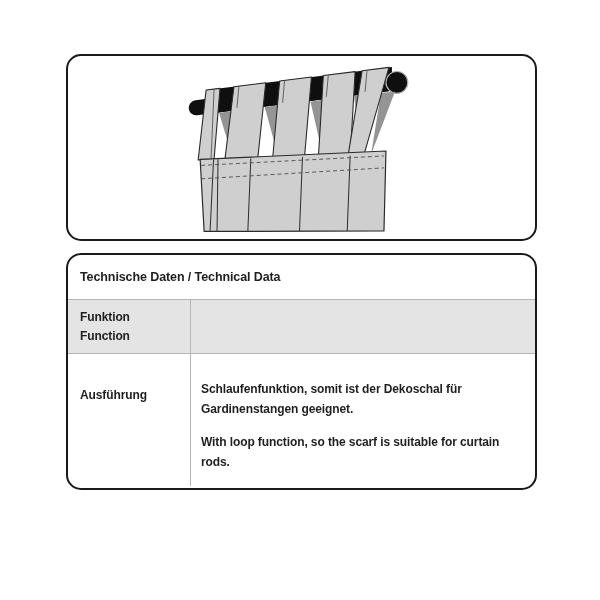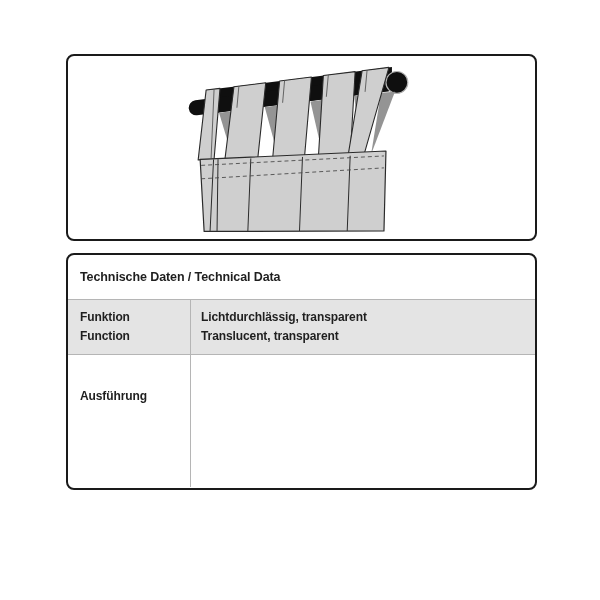--- a/index.html
+++ b/index.html
@@ -3,21 +3,21 @@
 <meta charset="utf-8">
 <style>
   html,body{margin:0;padding:0;}
   body{
     width:600px;height:600px;position:relative;background:#ffffff;
     font-family:"Liberation Sans","DejaVu Sans",sans-serif;
     color:#1f1f1f;overflow:hidden;
   }
   .panel{
     position:absolute;left:66px;width:471px;box-sizing:border-box;
-    border:2px solid #1a1a1a;border-radius:8px;background:#ffffff;
+    border:2px solid #1a1a1a;border-radius:15px;background:#ffffff;
     overflow:hidden;
   }
   .panel-top{top:54px;height:187px;}
   .panel-bottom{top:253px;height:237px;}
   .panel-top svg{display:block;width:100%;height:100%;}
 
   
   .tbl-header{
     height:44px;display:flex;align-items:center;padding-left:12px;
     font-size:12.5px;font-weight:bold;letter-spacing:-0.1px;
@@ -94,24 +94,24 @@
 </div>
 
 <div class="panel panel-bottom">
   <div class="tbl-header">Technische Daten / Technical Data</div>
 
   <div class="tbl-row row1">
     <div class="cell cell-left">
       <div>Funktion</div>
       <div>Function</div>
     </div>
-    <div class="cell cell-right">
-      <div>Lichtdurchlässig, transparent</div>
-      <div>Translucent, transparent</div>
-    </div>
   </div>
 
   <div class="tbl-row row2">
     <div class="cell cell-left">
       <div class="lbl1">Ausführung</div>
     </div>
+    <div class="cell cell-right">
+      <p class="p1">Schlaufenfunktion, somit ist der Dekoschal für Gardinenstangen geeignet.</p>
+      <p class="p2">With loop function, so the scarf is suitable for curtain rods.</p>
+    </div>
   </div>
 </div>
 
 </body></html>

